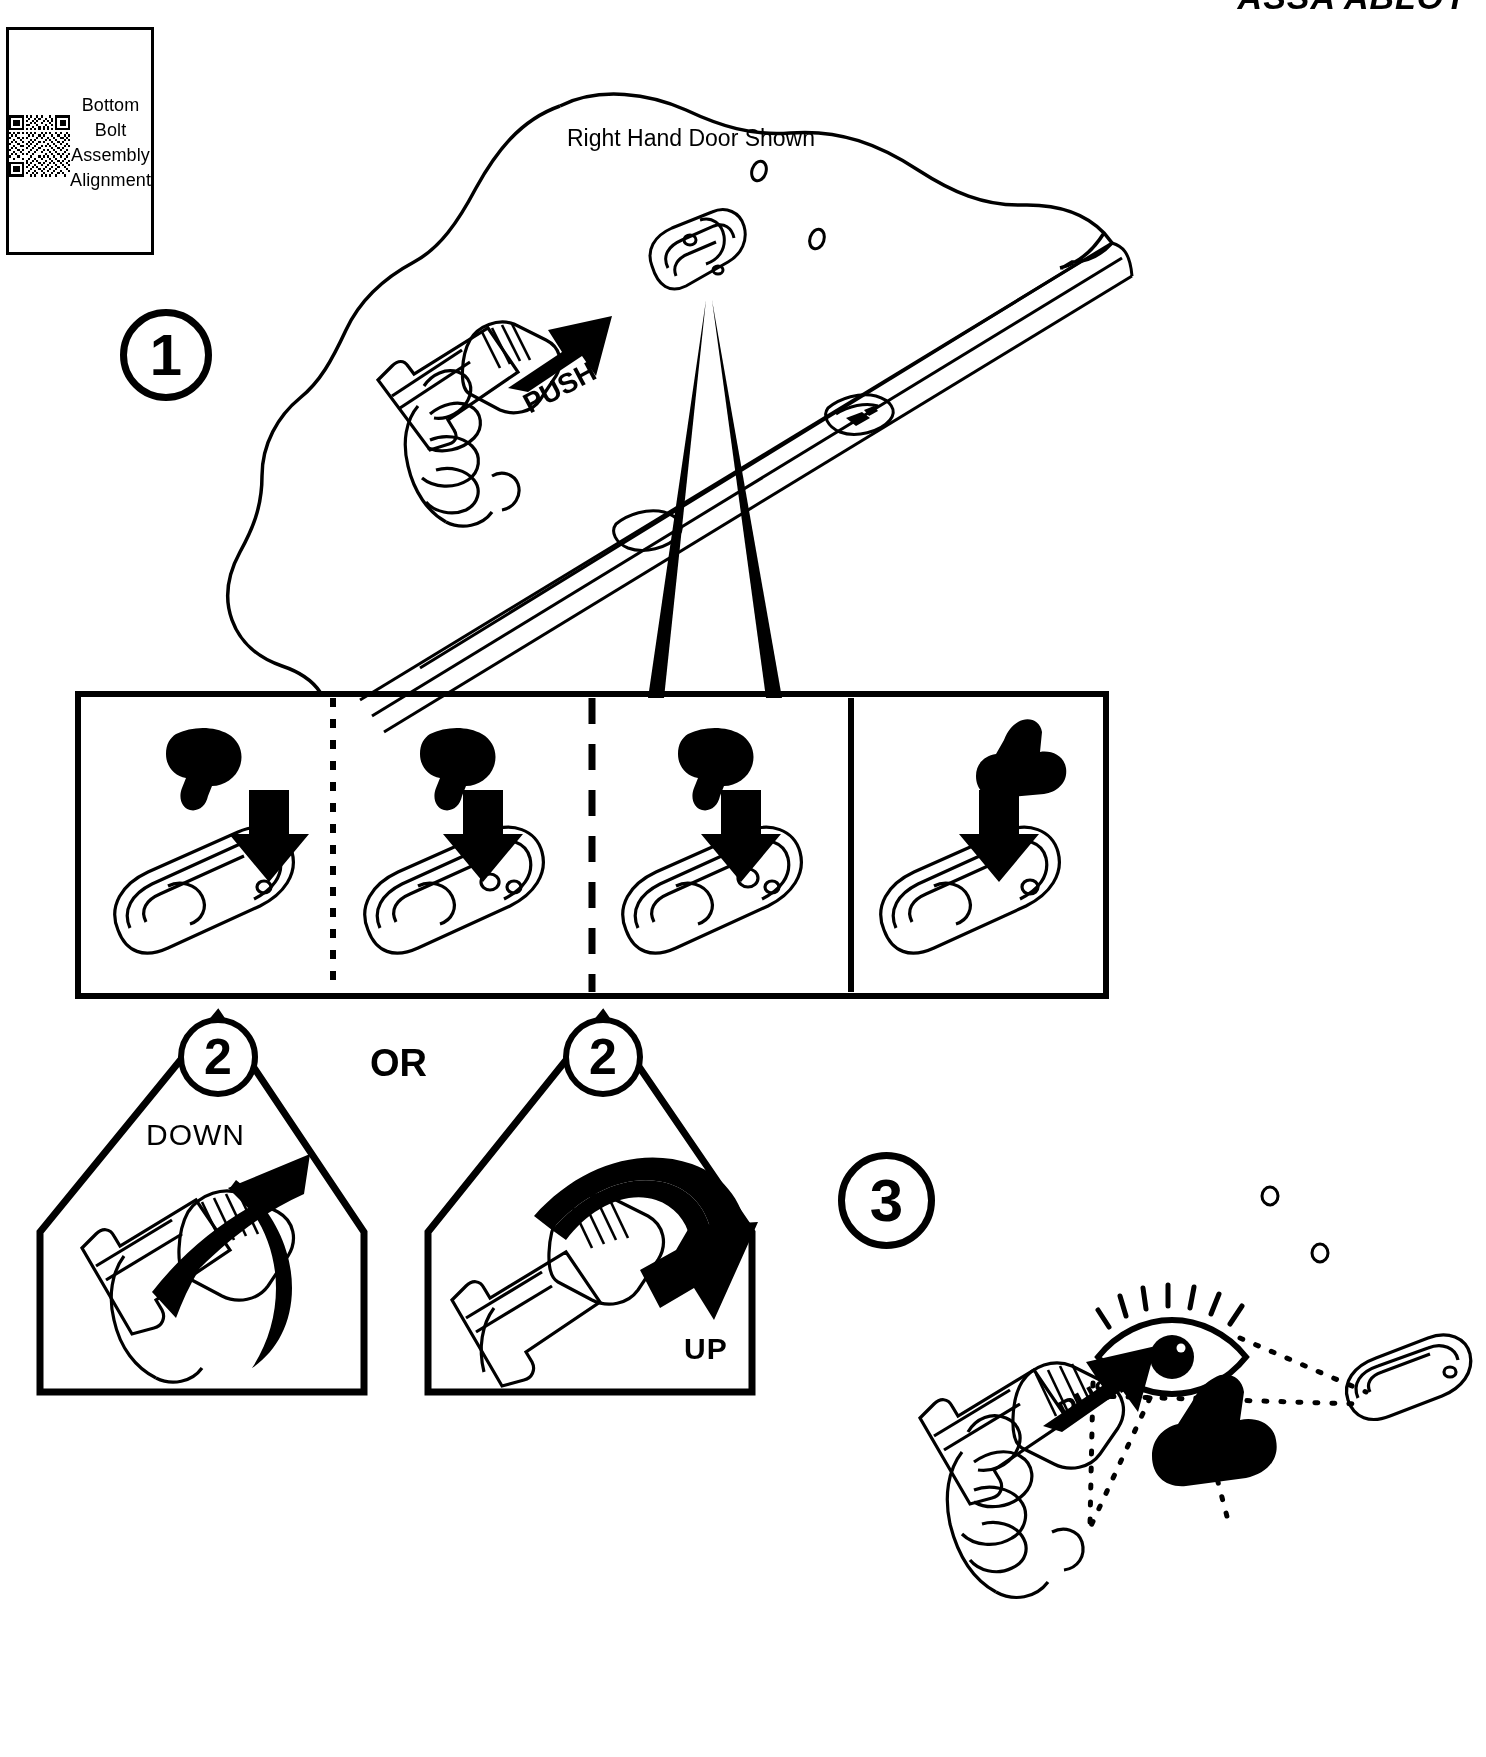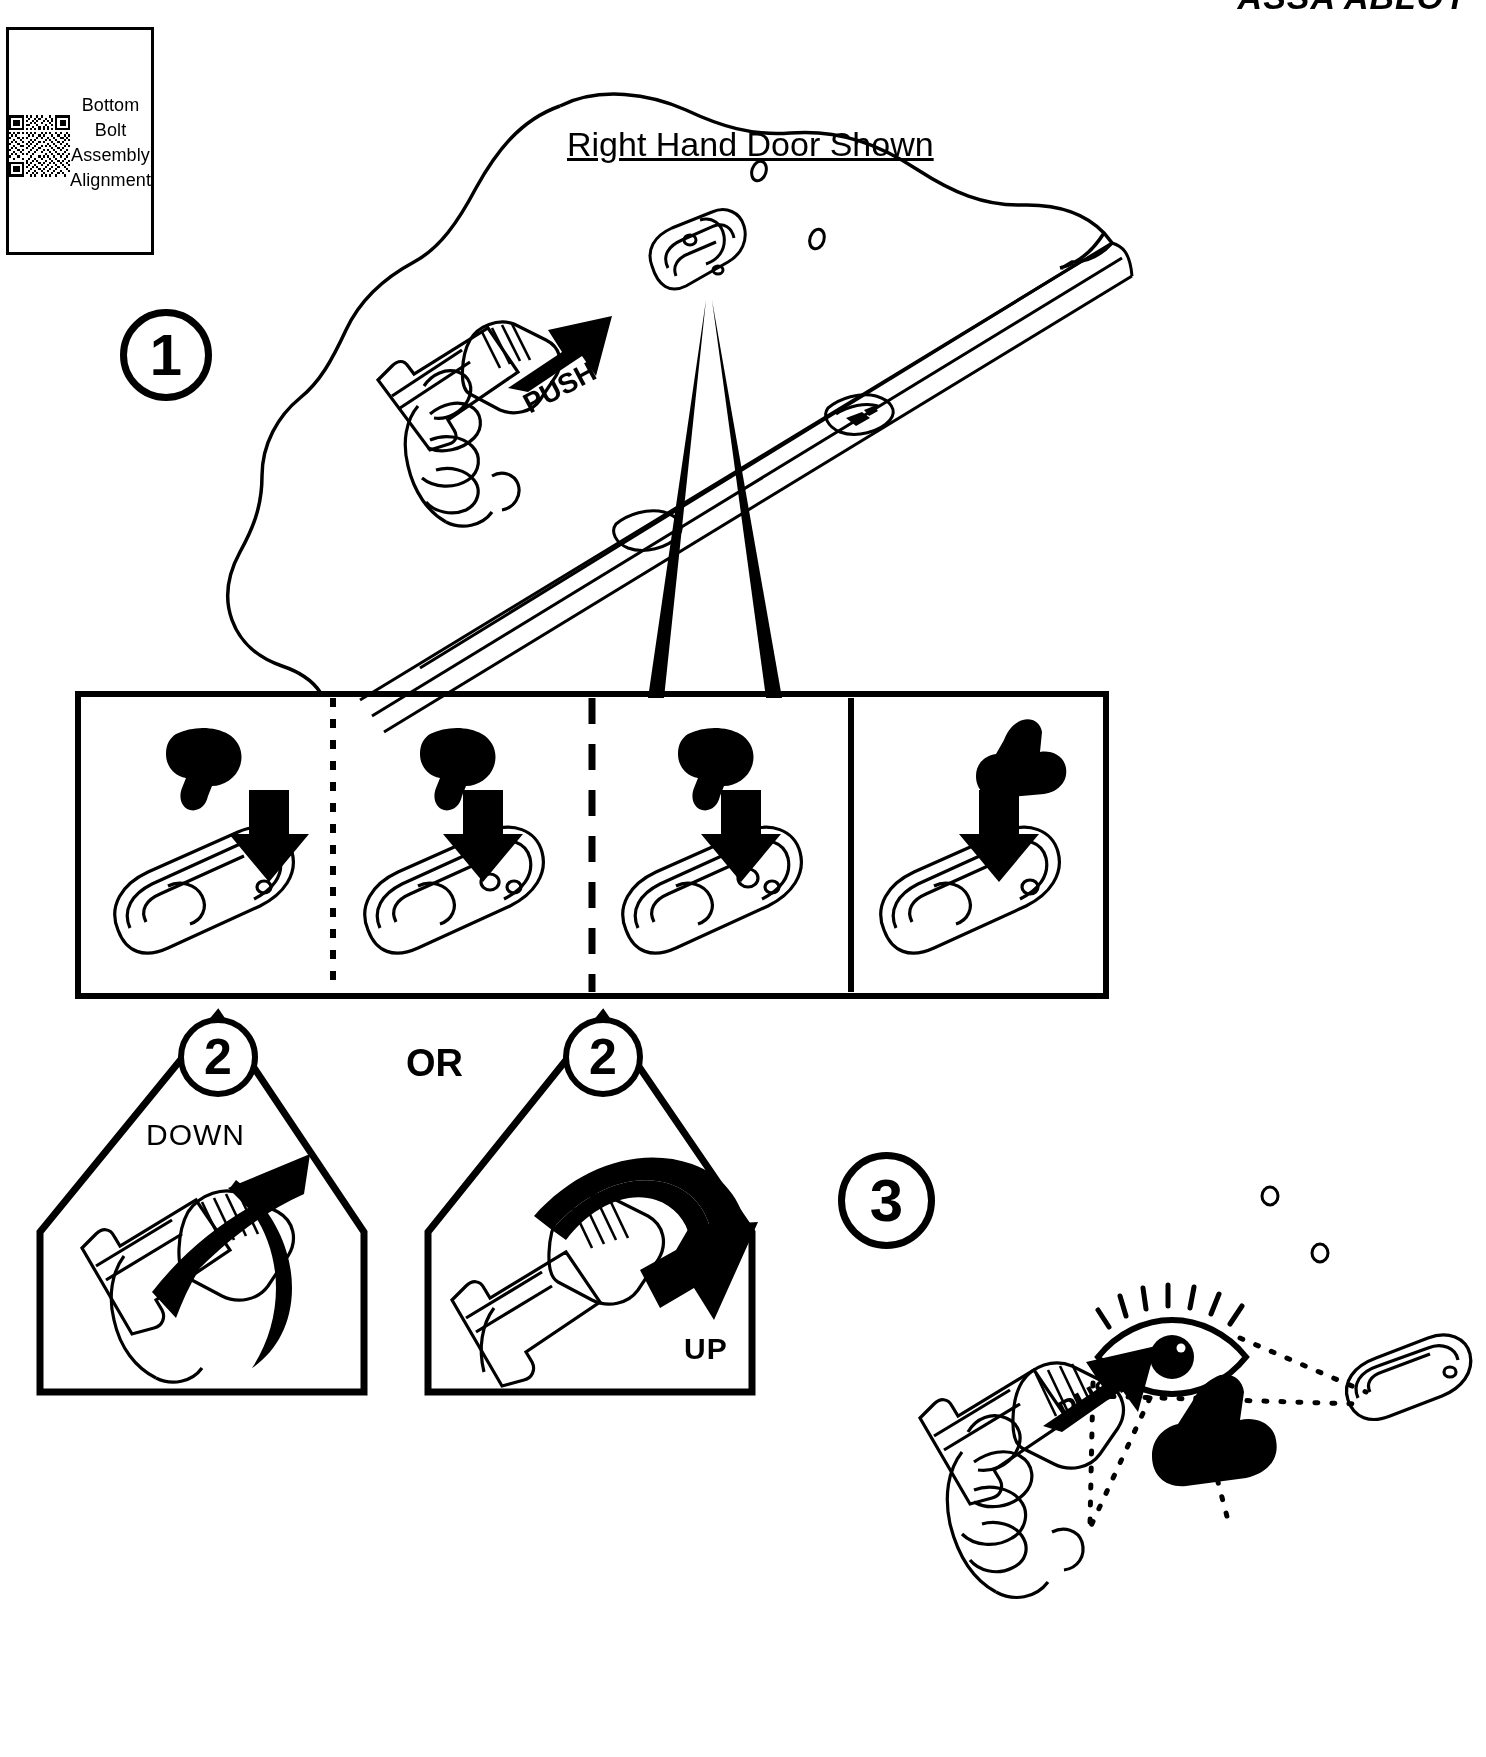--- a/index.html
+++ b/index.html
@@ -31,30 +31,30 @@
     position: absolute; right: 18px; top: -22px;
     font-size: 34px; font-weight: bold; font-style: italic;
     letter-spacing: 1px; white-space: nowrap;
   }
 
   
   .layer { position: absolute; left: 0; top: 0; width: 1486px; height: 1757px; pointer-events: none; }
 
   
   .lbl { position: absolute; white-space: nowrap; }
-  .lbl-door { left: 567px; top: 125px; font-size: 34px; text-decoration: underline; }
+  .lbl-door { left: 567px; top: 125px; font-size: 23px; }
   .lbl-push1 {
     left: 518px; top: 392px; font-size: 28px; font-weight: bold;
     transform: rotate(-28deg); transform-origin: left top;
   }
   .lbl-push3 {
     left: 1052px; top: 1399px; font-size: 30px; font-weight: bold;
     transform: rotate(-28deg); transform-origin: left top;
   }
-  .lbl-or { left: 370px; top: 1042px; font-size: 38px; font-weight: bold; margin-left: 36px; }
+  .lbl-or { left: 370px; top: 1042px; font-size: 38px; font-weight: bold; }
   .lbl-down { left: 146px; top: 1118px; font-size: 30px; font-weight: normal; letter-spacing: 1px;}
   .lbl-up { left: 684px; top: 1312px; font-size: 30px; font-weight: bold; letter-spacing: 1px; margin-top: 20px;}
 
   
   .badge {
     position: absolute; border: 7px solid #000; border-radius: 50%;
     background: #fff; display: flex; align-items: center; justify-content: center;
     font-weight: bold; line-height: 1;
   }
   .badge-1 { left: 120px; top: 309px; width: 92px; height: 92px; font-size: 58px; }

